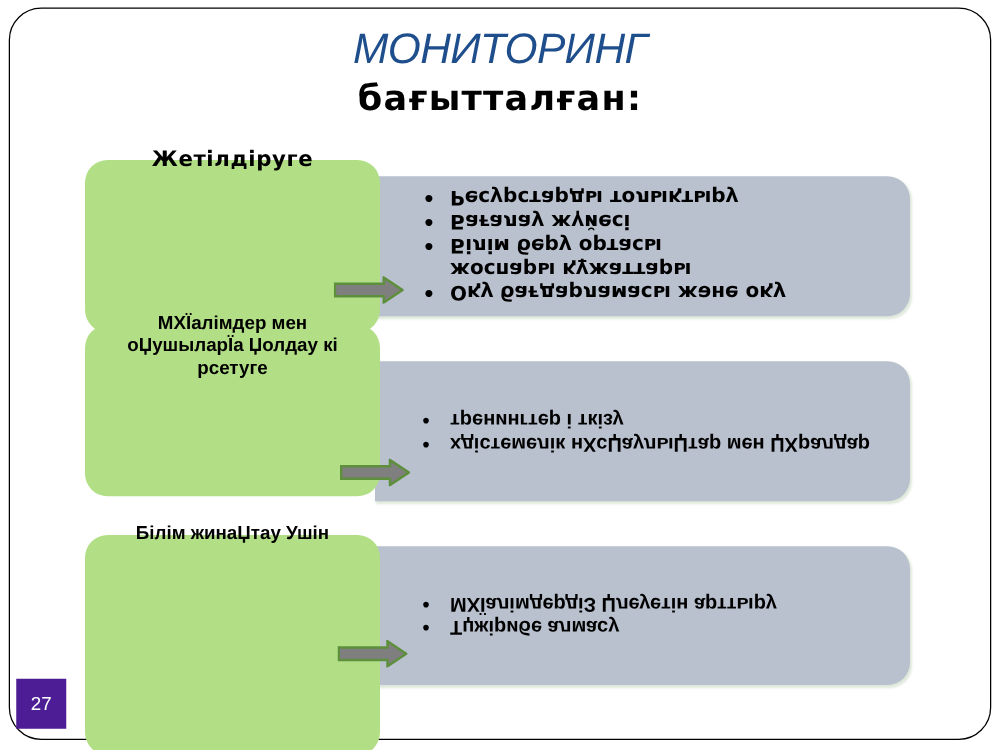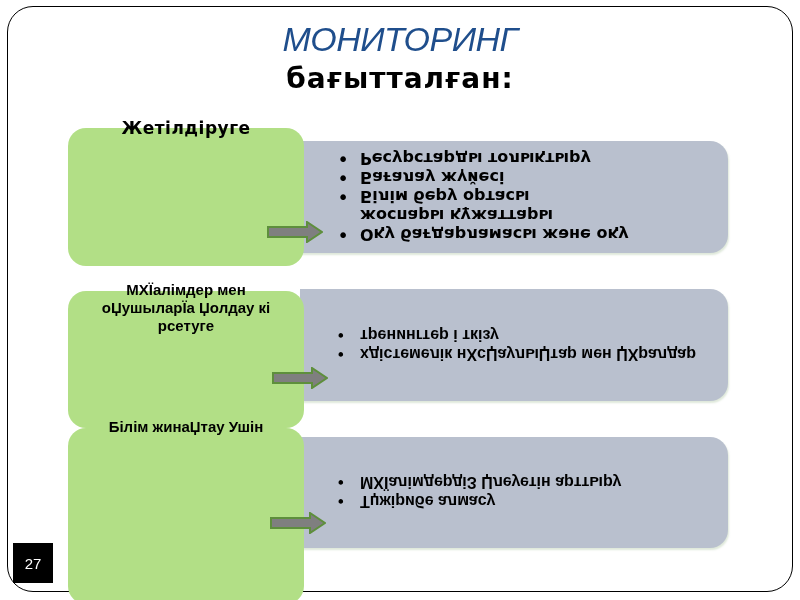--- a/index.html
+++ b/index.html
@@ -56,21 +56,21 @@
     }
     .green .lbl { padding: 0 14px; margin-top: -10px; }
     .g1 .lbl { font-family: "DejaVu Sans", sans-serif; font-size: 17px; letter-spacing: 0.5px; }
     .g2 .lbl, .g3 .lbl { font-family: "Liberation Sans", sans-serif; font-size: 15px; line-height: 18px; }
 
     .arrow {
       position: absolute; width: 56px; height: 22px;
     }
     .slide-num {
       position: absolute; left: 13px; top: 543px; width: 40px; height: 40px;
-      background: #000000; color: #fff; font-size: 15px;
+      background: #4c1d95; color: #fff; font-size: 15px;
       display: flex; align-items: center; justify-content: center;
     }
   </style>
 </head>
 <body>
 
 <div class="frame"></div>
 
 <div class="title">МОНИТОРИНГ</div>
 <div class="subtitle">бағытталған:</div>
@@ -89,21 +89,21 @@
 <svg class="arrow" style="left:267px;top:221px;" viewBox="0 0 56 22">
   <polygon points="1,6 40,6 40,1 55,11 40,21 40,16 1,16" fill="#7f7f7f" stroke="#5e8f3c" stroke-width="2"></polygon>
 </svg>
 
 <div class="panel sans" style="top:289px;height:112px;">
   <ul>
     <li>хдістемелік нХсЏаулыЏтар мен ЏХралдар</li>
     <li>тренингтер і ткізу</li>
   </ul>
 </div>
-<div class="green g2" style="top:291px;height:137px;">
+<div class="green g2" style="top:260px;height:137px;">
   <div class="lbl">МХЇалімдер мен оЏушыларЇа Џолдау кі рсетуге</div>
 </div>
 <svg class="arrow" style="left:272px;top:367px;" viewBox="0 0 56 22">
   <polygon points="1,6 40,6 40,1 55,11 40,21 40,16 1,16" fill="#7f7f7f" stroke="#5e8f3c" stroke-width="2"></polygon>
 </svg>
 
 <div class="panel sans" style="top:437px;height:111px;">
   <ul>
     <li>Тџжірибе алмасу</li>
     <li>МХЇалімдердіЗ Џлеуетін арттыру</li>

